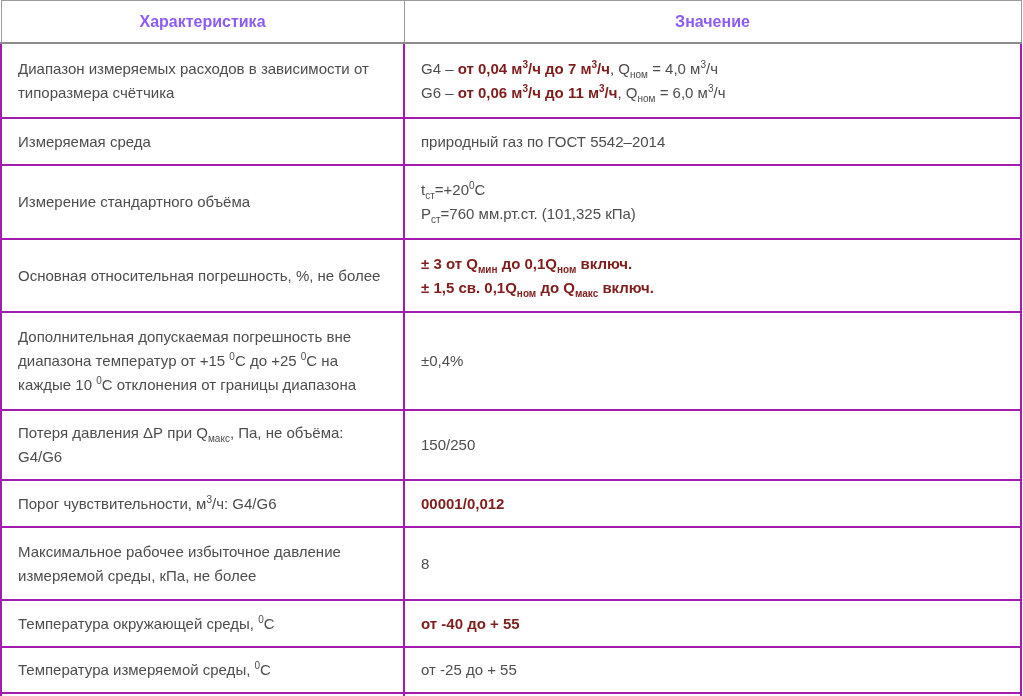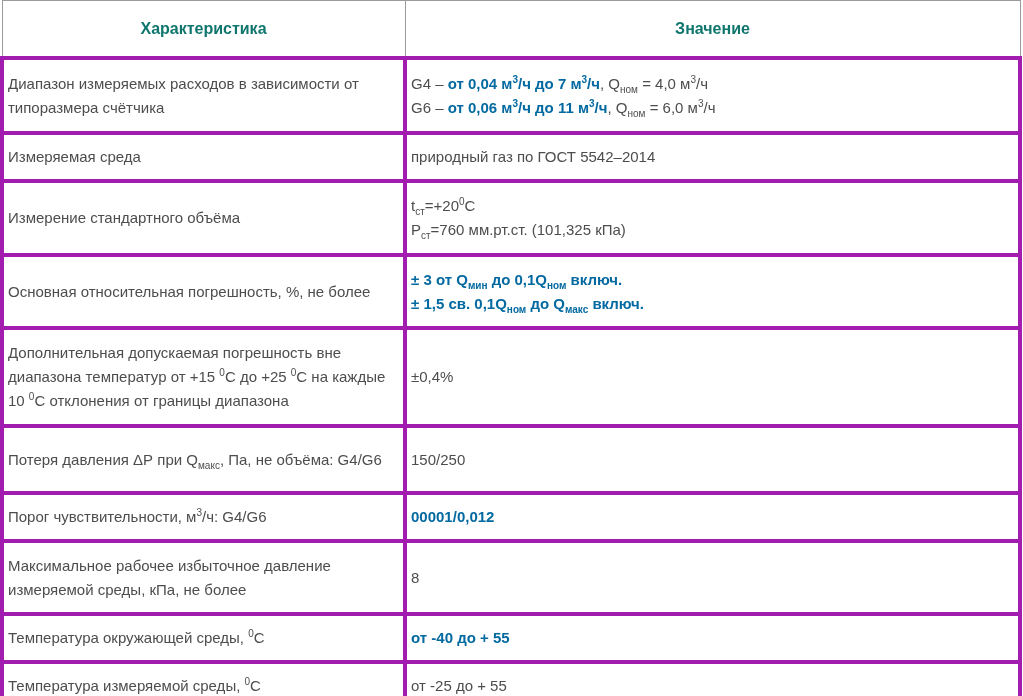--- a/index.html
+++ b/index.html
@@ -18,40 +18,40 @@
     width: 1022px;
     border-collapse: collapse;
     table-layout: fixed;
     background: #ffffff;
   }
   table.specs col.c1 { width: 403px; }
   table.specs th {
     border: 1px solid #9b9b9b;
     border-bottom: 2px solid #8c8c8c;
     height: 41px;
-    padding: 7px 10px;
+    padding: 0 10px;
     font-size: 16px;
     font-weight: 700;
-    color: #0f766e;
+    color: #8b5cf6;
     text-align: center;
     vertical-align: middle;
   }
   table.specs td {
-    border: 4px solid #a21caf;
-    padding: 10px 4px;
+    border: 2px solid #a21caf;
+    padding: 10px 16px;
     font-size: 15px;
     line-height: 24px;
     color: #4d4d4d;
     vertical-align: middle;
     text-align: left;
     overflow: hidden;
   }
   table.specs td .b {
     font-weight: 700;
-    color: #0369a1;
+    color: #7f1d1d;
   }
   table.specs td .sup {
     font-size: 10px;
     position: relative;
     top: -6px;
     line-height: 0;
   }
   table.specs td .sub {
     font-size: 10px;
     position: relative;

